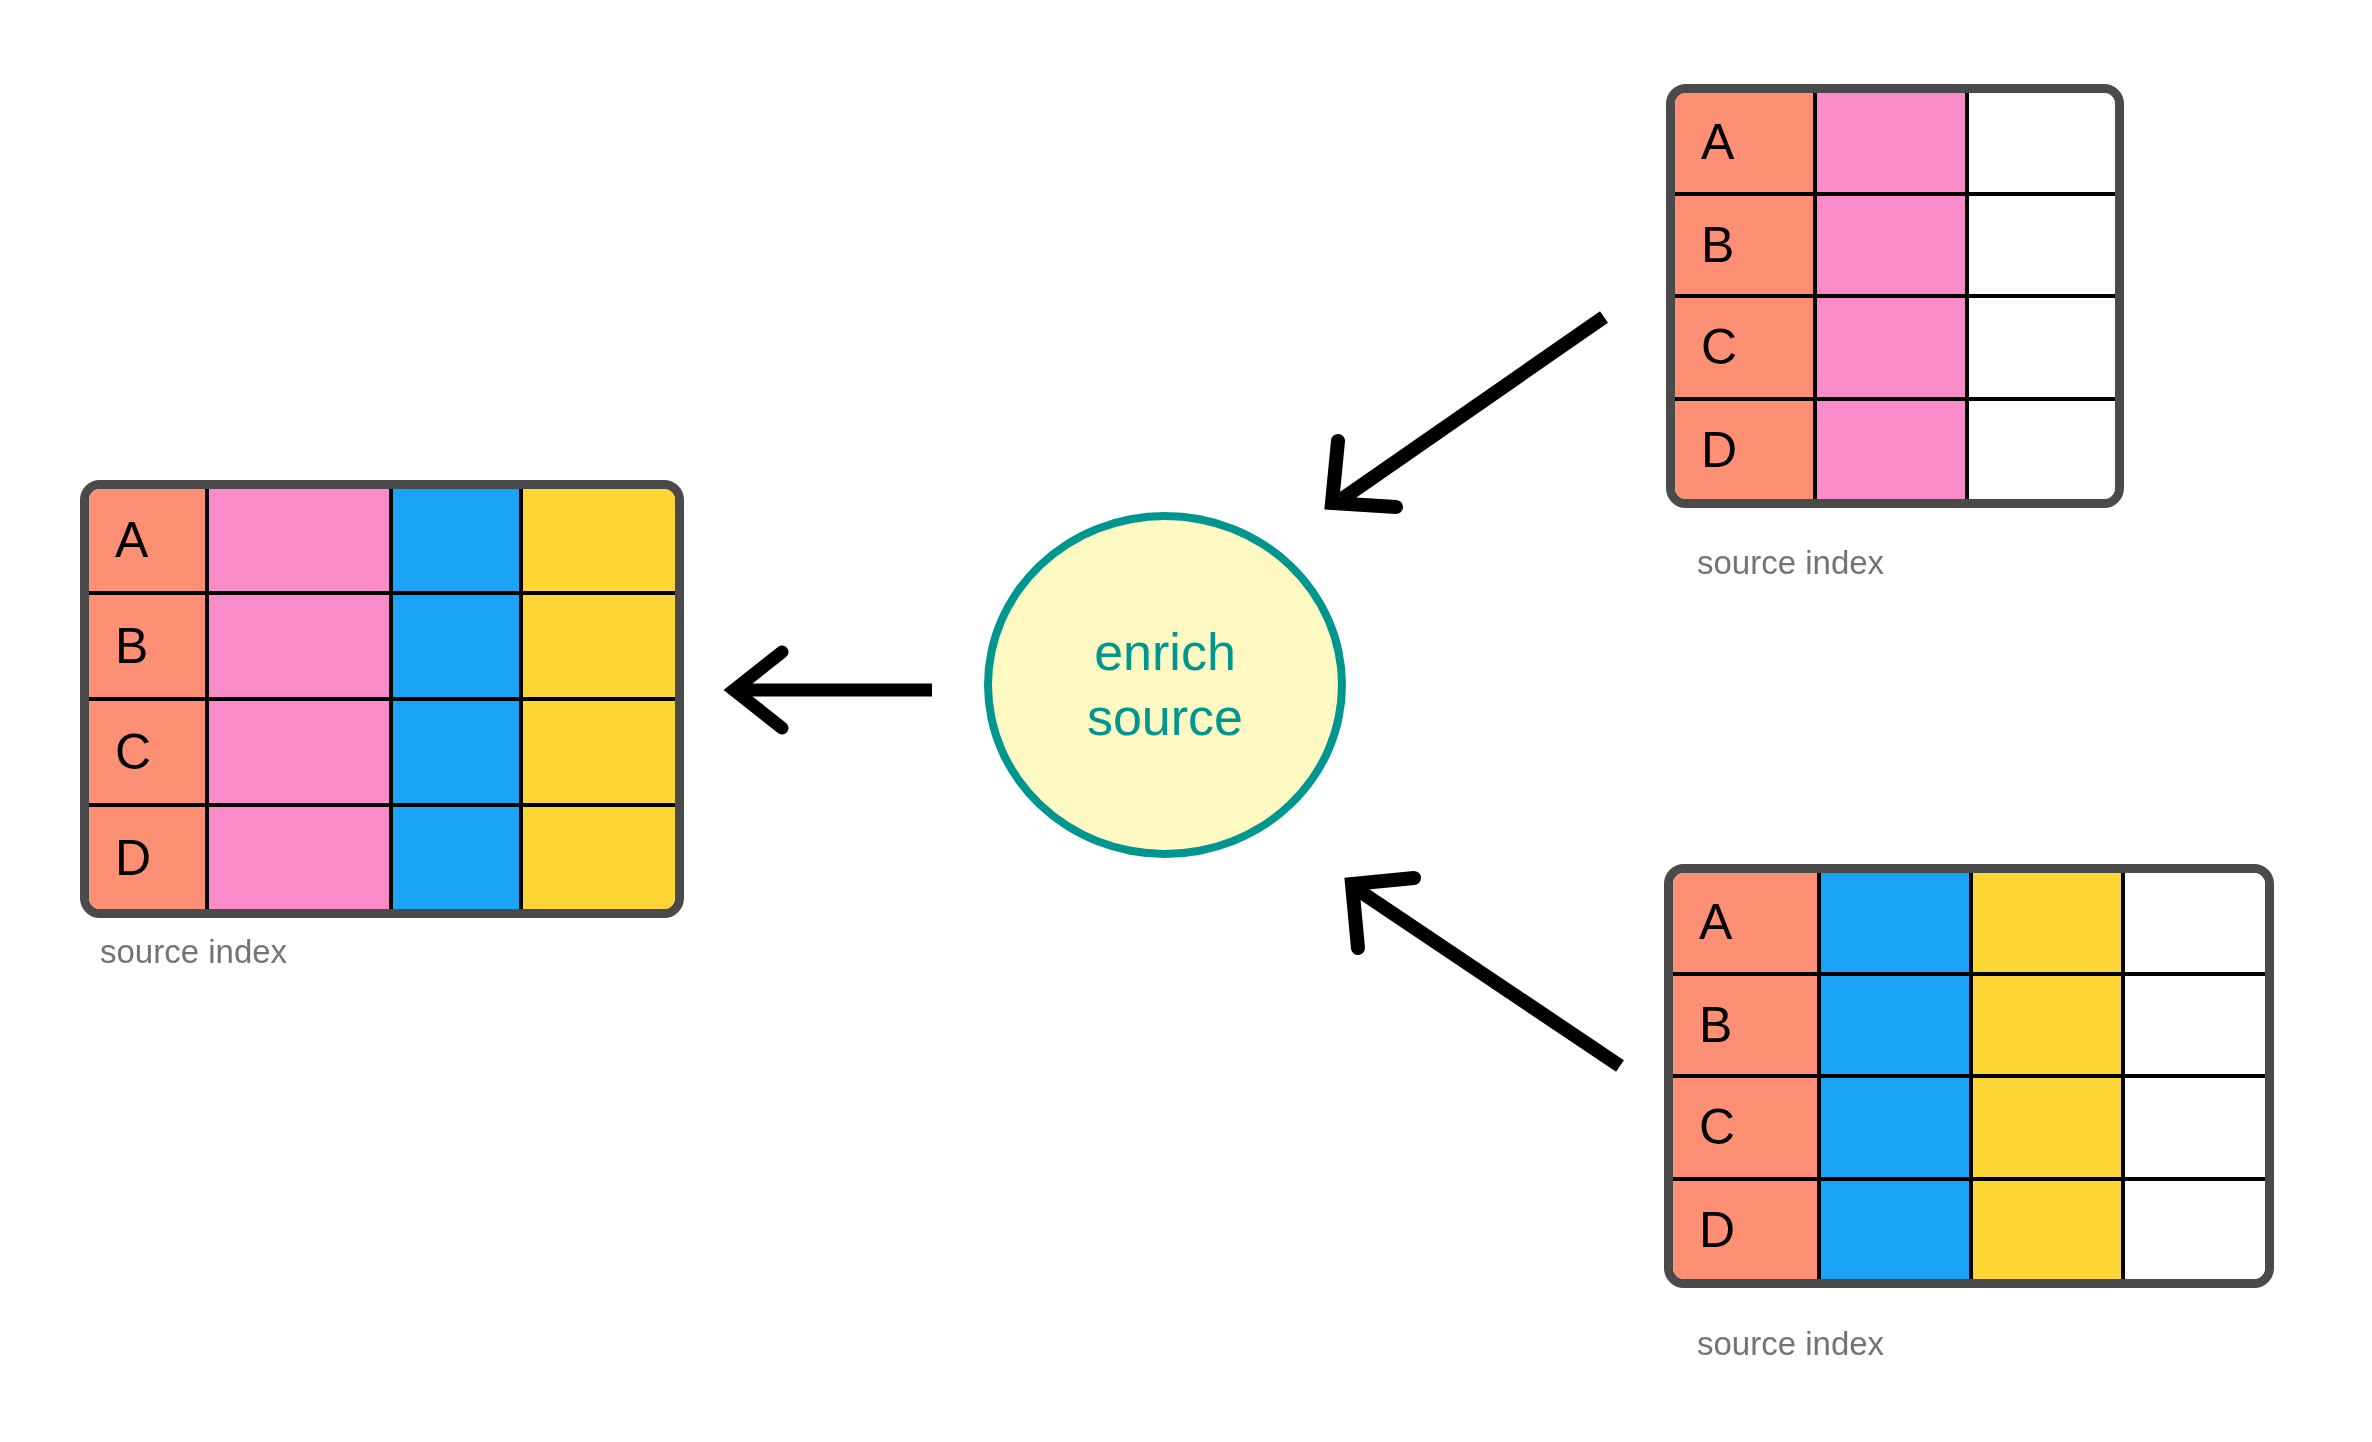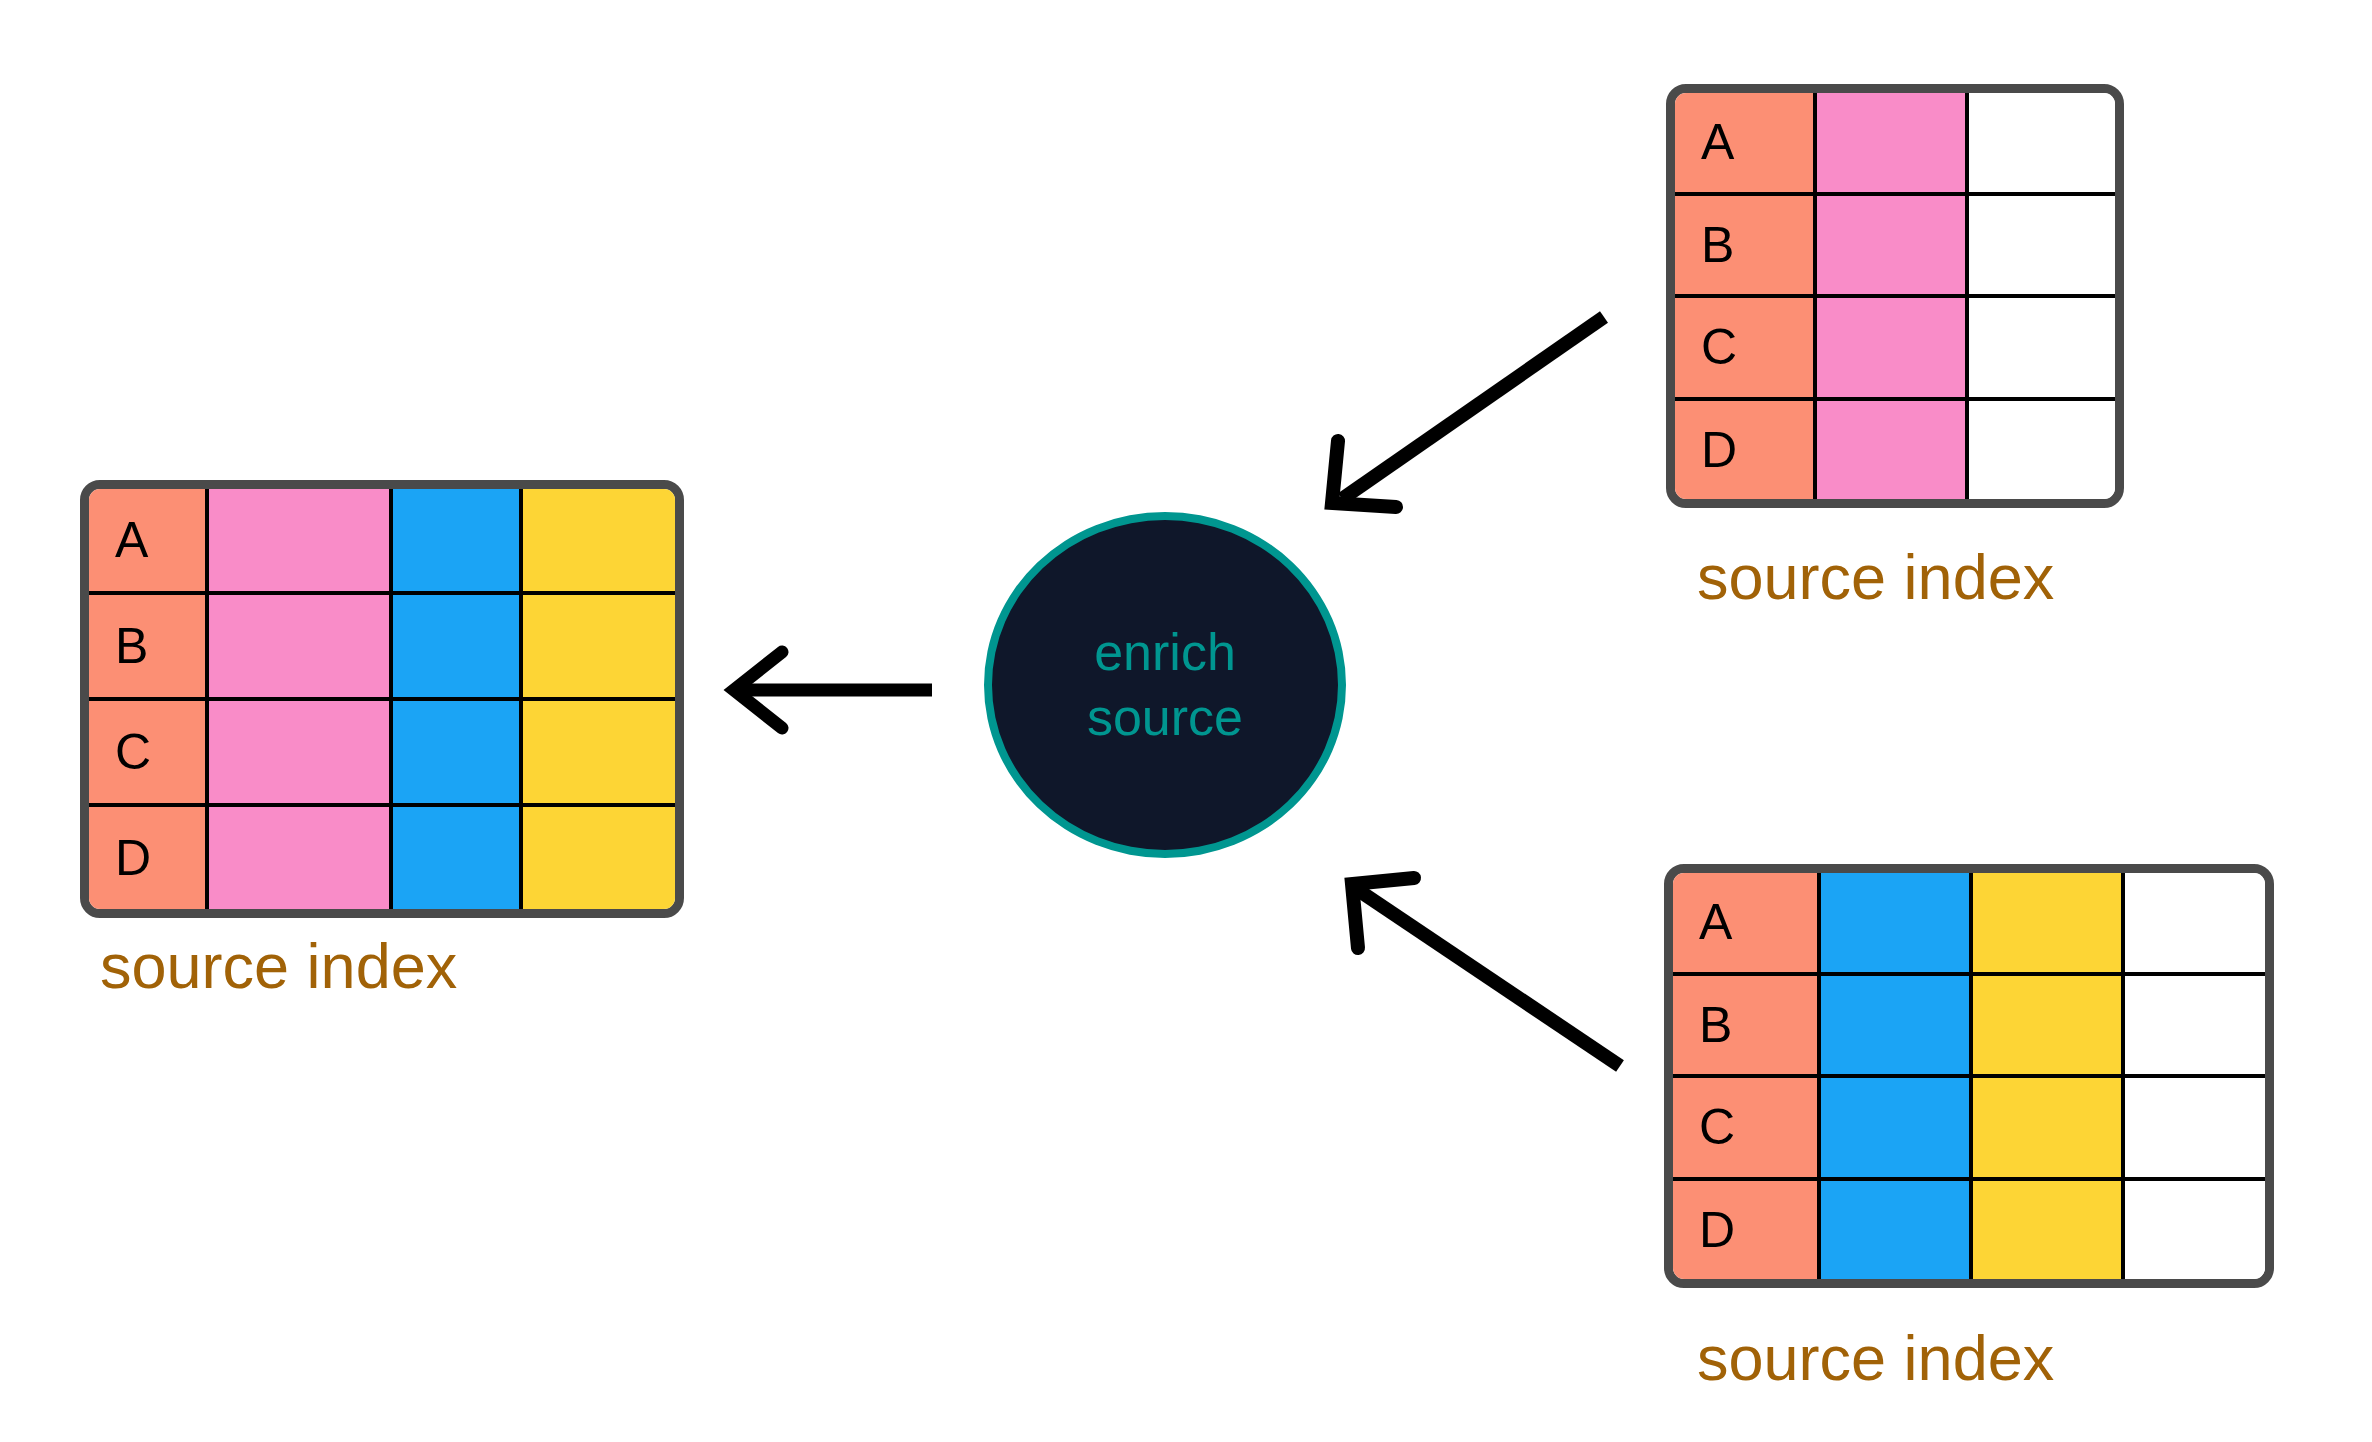--- a/index.html
+++ b/index.html
@@ -49,33 +49,33 @@
     color: #000000;
     line-height: 1;
   }
   .cell:last-child {
     border-right: none;
   }
 
   
   .table-caption {
     position: absolute;
-    font-size: 63px;
-    color: #a16207;
+    font-size: 33px;
+    color: #737373;
     line-height: 1;
     white-space: nowrap;
   }
 
   
   .policy-circle {
     position: absolute;
     box-sizing: border-box;
     border-radius: 50%;
     border: 8px solid #009690;
-    background: #0f172a;
+    background: #fef9c3;
     display: flex;
     flex-direction: column;
     align-items: center;
     justify-content: center;
   }
   .policy-circle .policy-line {
     font-size: 52px;
     color: #009690;
     line-height: 1.25;
     text-align: center;

